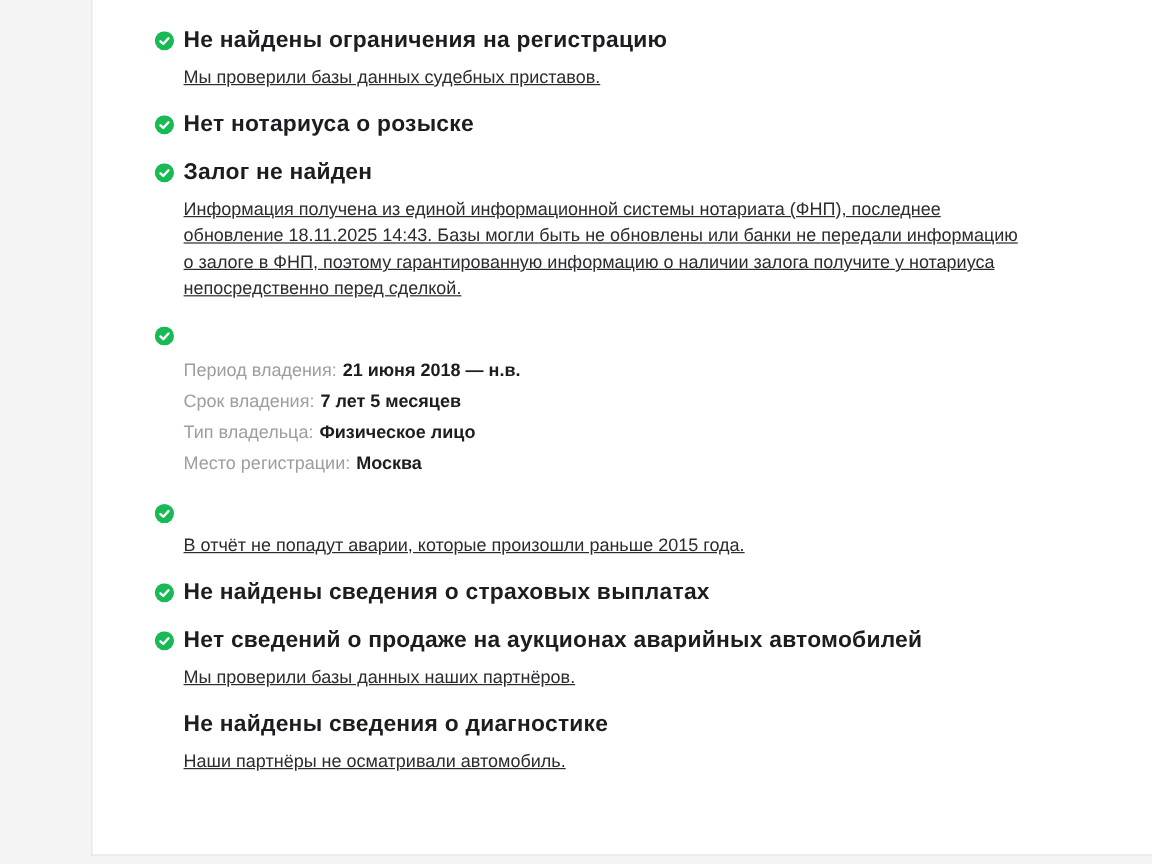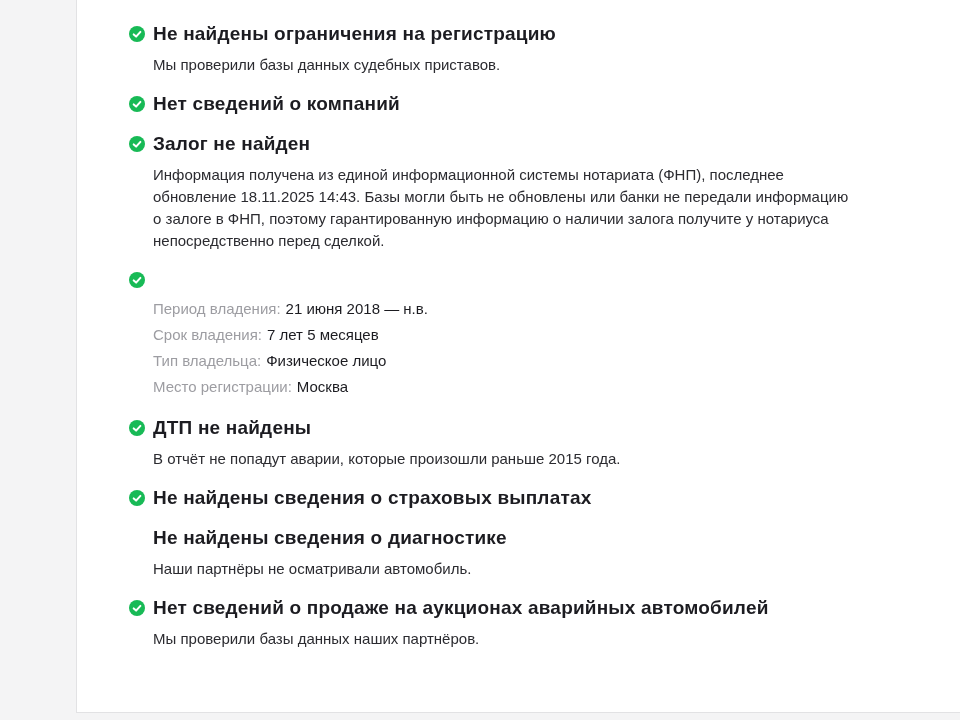--- a/index.html
+++ b/index.html
@@ -60,35 +60,36 @@
     font-weight: 700;
     color: var(--heading-text, #1c1c21);
     letter-spacing: 0.2px;
   }
   p.desc {
     margin: 8px 0 0 24px;
     max-width: 706px;
     font-size: 15px;
     line-height: 22px;
     color: var(--body-text, #2b2b30);
+    text-decoration: underline;
   }
   .kv-list { margin: 8px 0 0 24px; }
   .kv-row {
     font-size: 15px;
     line-height: 26px;
     white-space: nowrap;
   }
   .kv-label {
     color: var(--label-gray, #9d9da2);
     margin-right: 5px;
     text-align: center;
   }
   .kv-value {
     color: var(--heading-text, #1c1c21);
-    font-weight: 400;
+    font-weight: 700;
   }
 </style>
 </head>
 <body>
 
 <div class="viewport">
   <div class="card">
 
     <section class="sec">
       <div class="head">
@@ -104,21 +105,21 @@
     </section>
 
     <section class="sec">
       <div class="head">
         <span class="check-icon">
           <svg viewBox="0 0 16 16" width="16" height="16">
               <circle cx="8" cy="8" r="8"></circle>
               <path d="M4.7 8.4 L7.1 10.6 L11.4 5.9"></path>
             </svg>
         </span>
-        <h2 class="title">Нет сведений о компаний</h2>
+        <h2 class="title">Нет нотариуса о розыске</h2>
       </div>
     </section>
 
     <section class="sec">
       <div class="head">
         <span class="check-icon">
           <svg viewBox="0 0 16 16" width="16" height="16">
               <circle cx="8" cy="8" r="8"></circle>
               <path d="M4.7 8.4 L7.1 10.6 L11.4 5.9"></path>
             </svg>
@@ -154,51 +155,50 @@
     </section>
 
     <section class="sec">
       <div class="head">
         <span class="check-icon">
           <svg viewBox="0 0 16 16" width="16" height="16">
               <circle cx="8" cy="8" r="8"></circle>
               <path d="M4.7 8.4 L7.1 10.6 L11.4 5.9"></path>
             </svg>
         </span>
-        <h2 class="title">ДТП не найдены</h2>
       </div>
       <p class="desc">В отчёт не попадут аварии, которые произошли раньше 2015 года.</p>
     </section>
 
     <section class="sec">
       <div class="head">
         <span class="check-icon">
           <svg viewBox="0 0 16 16" width="16" height="16">
               <circle cx="8" cy="8" r="8"></circle>
               <path d="M4.7 8.4 L7.1 10.6 L11.4 5.9"></path>
             </svg>
         </span>
         <h2 class="title">Не найдены сведения о страховых выплатах</h2>
       </div>
     </section>
 
+    <section class="sec">
+      <div class="head">
+        <span class="check-icon">
+          <svg viewBox="0 0 16 16" width="16" height="16">
+              <circle cx="8" cy="8" r="8"></circle>
+              <path d="M4.7 8.4 L7.1 10.6 L11.4 5.9"></path>
+            </svg>
+        </span>
+        <h2 class="title">Нет сведений о продаже на аукционах аварийных автомобилей</h2>
+      </div>
+      <p class="desc">Мы проверили базы данных наших партнёров.</p>
+    </section>
+
     <section class="sec no-icon">
       <div class="head">
         <h2 class="title">Не найдены сведения о диагностике</h2>
       </div>
       <p class="desc">Наши партнёры не осматривали автомобиль.</p>
-    </section>
-
-    <section class="sec">
-      <div class="head">
-        <span class="check-icon">
-          <svg viewBox="0 0 16 16" width="16" height="16">
-              <circle cx="8" cy="8" r="8"></circle>
-              <path d="M4.7 8.4 L7.1 10.6 L11.4 5.9"></path>
-            </svg>
-        </span>
-        <h2 class="title">Нет сведений о продаже на аукционах аварийных автомобилей</h2>
-      </div>
-      <p class="desc">Мы проверили базы данных наших партнёров.</p>
     </section>
 
   </div>
 </div>
 
 </body></html>

